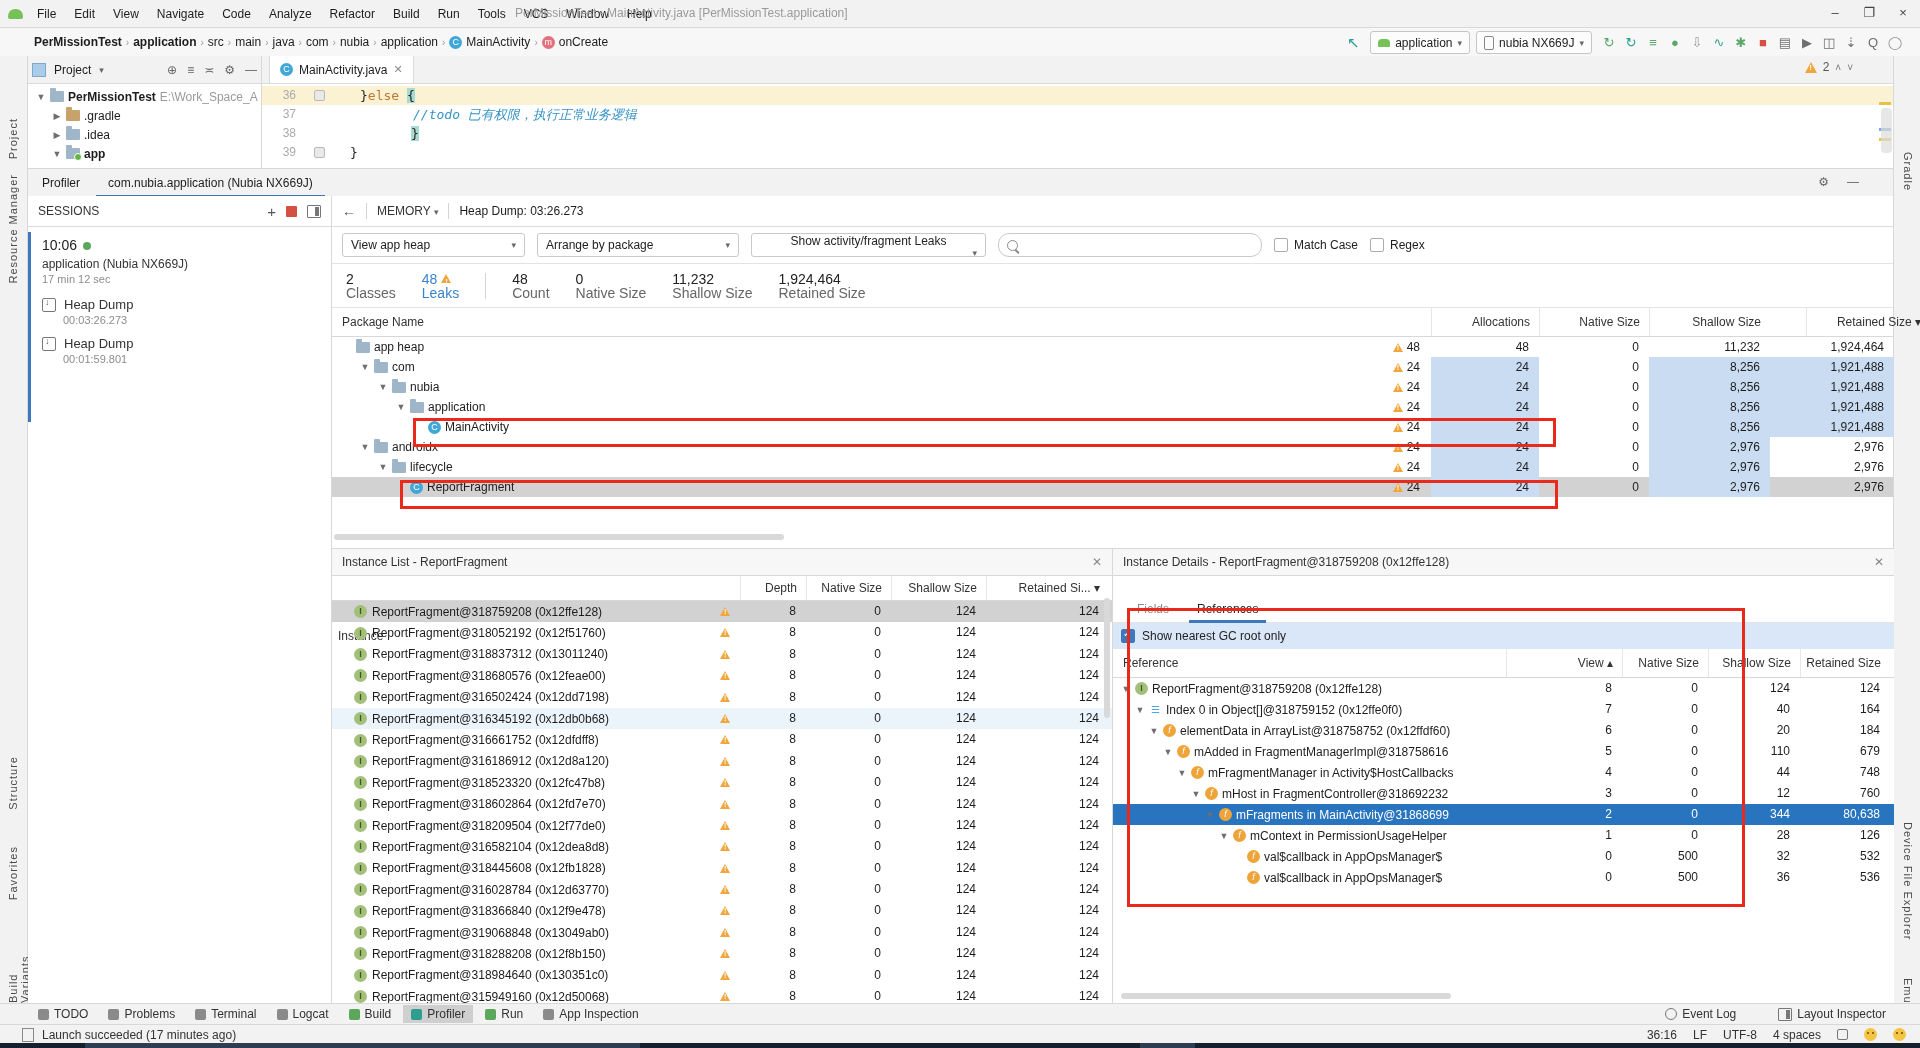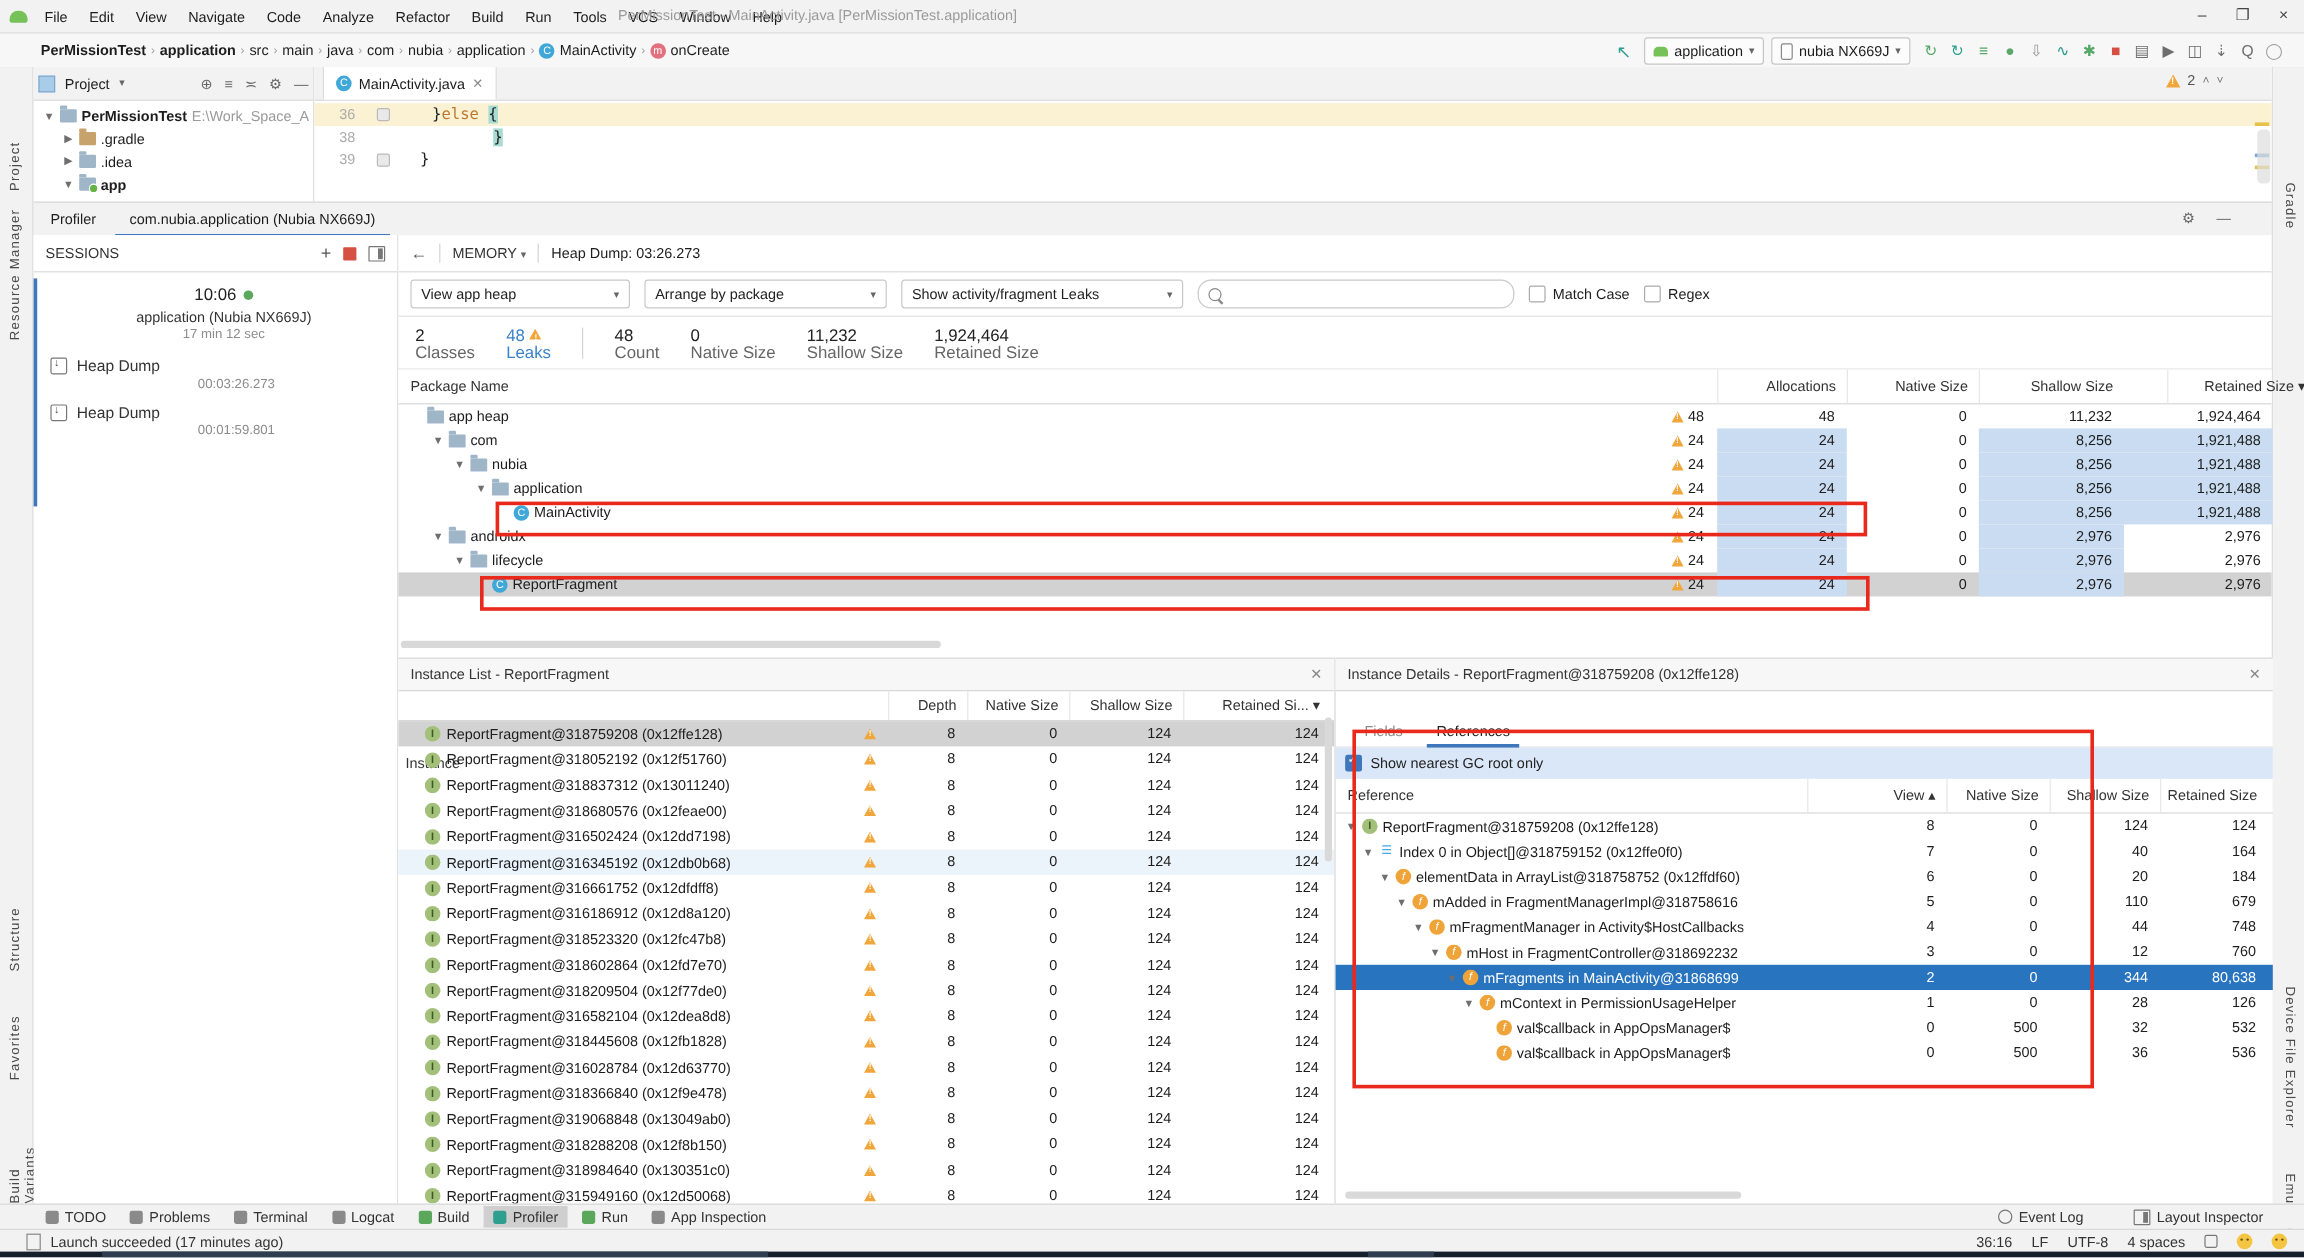--- a/index.html
+++ b/index.html
@@ -59,21 +59,21 @@
   #inspections{position:absolute;right:40px;top:4px;display:flex;align-items:center;gap:6px;color:#555;}
   .warn-tri{width:0;height:0;border-left:6px solid transparent;border-right:6px solid transparent;border-bottom:11px solid #F0A63A;position:relative;display:inline-block;}
   .warn-tri:after{content:"!";position:absolute;left:-1.5px;top:1px;color:#fff;font-size:8px;font-weight:bold;}
   .scrollmark{position:absolute;width:12px;height:3px;right:2px;}
   
   #profiler-tabbar{left:28px;top:168px;width:1865px;height:28px;background:#F2F2F2;border-top:1px solid #D8D8D8;border-bottom:1px solid #DBDBDB;display:flex;align-items:flex-end;}
   .ptab{padding:5px 14px 7px 14px;font-size:12px;position:relative;}
   .ptab.active:after{content:"";position:absolute;left:2px;right:2px;bottom:-1px;height:3px;background:#3E77BB;}
   #ptb-icons{position:absolute;right:34px;top:6px;display:flex;gap:18px;color:#666;}
   
-  #sessions-panel{left:28px;top:196px;width:303px;height:807px;background:#fff;border-right:1px solid #D8D8D8;text-align:center;}
+  #sessions-panel{left:28px;top:196px;width:303px;height:807px;background:#fff;border-right:1px solid #D8D8D8;}
   #sessions-header{height:30px;border-bottom:1px solid #DBDBDB;display:flex;align-items:center;padding:0 10px;background:#fff;}
   #sessions-title{font-size:12px;color:#333;}
   #sessions-icons{margin-left:auto;display:flex;gap:10px;align-items:center;}
   .red-sq{width:11px;height:11px;background:#D64F43;border-radius:1px;}
   .panel-ico{width:12px;height:11px;border:1px solid #777;border-radius:1px;position:relative;}
   .panel-ico:after{content:"";position:absolute;right:1px;top:1px;bottom:1px;width:4px;background:#777;}
   #session-accent{position:absolute;left:0;top:36px;width:3px;height:190px;background:#3E77BB;}
   .sess-time{font-size:14px;color:#222;}
   .green-dot{display:inline-block;width:8px;height:8px;border-radius:50%;background:#5BA85C;margin-left:6px;}
   .sess-sub{font-size:12px;color:#333;}
@@ -317,20 +317,21 @@
   <div id="editor" class="abs">
     <div id="editor-tabbar">
       <div class="etab">
         <span class="mini-circ circ-class">C</span>
         <span>MainActivity.java</span>
         <span class="close">✕</span>
       </div>
     </div>
     <div id="editor-body" style="position:relative;padding-top:2px;">
         <div class="eline cur"><span class="gut">36</span><span class="lock"></span><span class="code" style="left: 98px;"><span>}</span><span class="seg-k">else</span><span> </span><span class="seg-b">{</span></span></div>
+        <div class="eline"><span class="gut">37</span><span class="code" style="left: 151px;"><span class="seg-c">//todo 已有权限，执行正常业务逻辑</span></span></div>
         <div class="eline"><span class="gut">38</span><span class="code" style="left: 149px;"><span class="seg-b">}</span></span></div>
         <div class="eline"><span class="gut">39</span><span class="lock"></span><span class="code" style="left: 88px;"><span>}</span></span></div>
       </div>
     <div id="inspections">
       <span class="warn-tri"></span>
       <span>2</span>
       <span style="font-size:10px;color:#777;">˄</span>
       <span style="font-size:10px;color:#777;">˅</span>
     </div>
     <div class="scrollmark" style="top:46px;background:#E8C14C;"></div>
@@ -393,21 +394,21 @@
     </div>
     <div id="filters-row">
       <div class="select" style="width:165px;">
           <span>View app heap</span>
           <span class="arr">▾</span>
         </div>
       <div class="select" style="width:184px;">
           <span>Arrange by package</span>
           <span class="arr">▾</span>
         </div>
-      <div class="select" style="width:217px;">
+      <div class="select" style="width:217px;flex-direction:column;">
           <span>Show activity/fragment Leaks</span>
           <span class="arr">▾</span>
         </div>
       <div id="search-box">
         <span class="loupe"></span>
         <input value="" style="">
       </div>
       <span class="row" style="gap:6px;">
           <span class="cb"></span>
           <span>Match Case</span>

